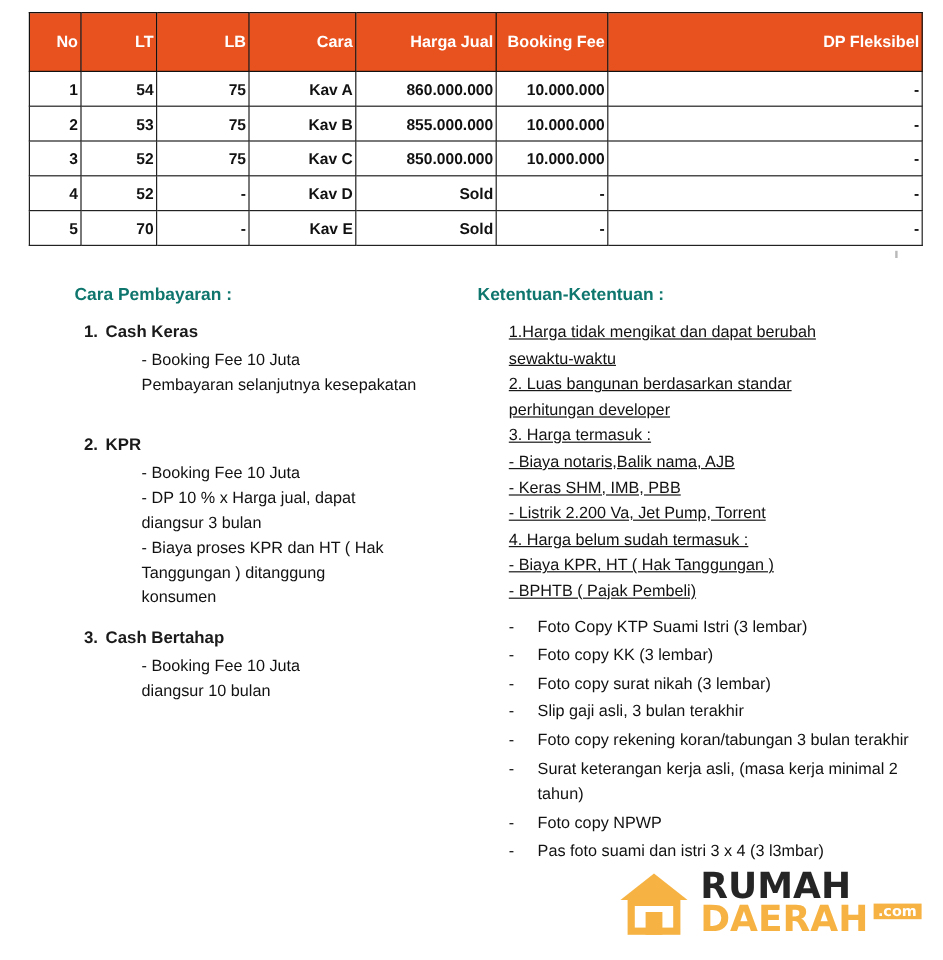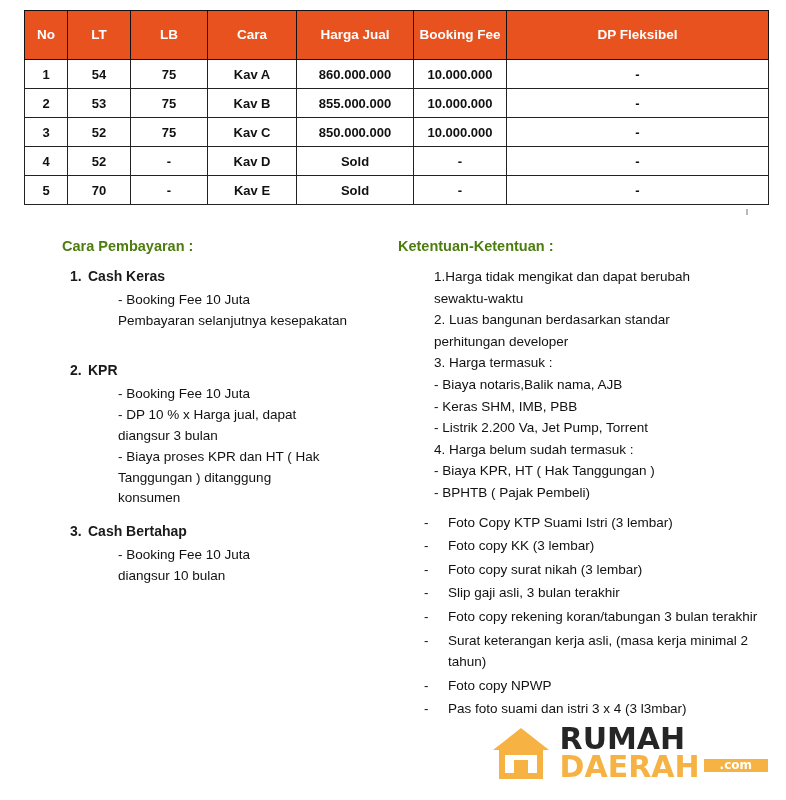--- a/index.html
+++ b/index.html
@@ -23,21 +23,21 @@
     top: 10px;
     width: 745px;
   }
   table.price {
     border-collapse: collapse;
     width: 100%;
     table-layout: fixed;
   }
   table.price th, table.price td {
     border: 1px solid #222;
-    text-align: center;
+    text-align: right;
     font-size: 13px;
     padding: 3px 2px;
     color: #111;
   }
   table.price thead th {
     background: #e8521f;
     color: #ffffff;
     font-weight: bold;
     font-size: 13.5px;
     height: 42px;
@@ -72,21 +72,21 @@
   }
   .col-right {
     position: absolute;
     left: 398px;
     top: 0;
     width: 360px;
   }
   .heading {
     font-size: 14.5px;
     font-weight: bold;
-    color: #4d7c0f;
+    color: #0f766e;
     margin-bottom: 12px;
   }
   .num-item {
     display: flex;
     margin-top: 14px;
   }
   .num-item .num {
     width: 26px;
     font-size: 14px;
     font-weight: bold;
@@ -102,21 +102,22 @@
   .sub-lines {
     margin-left: 56px;
     margin-top: 6px;
   }
   .sub-lines div {
     font-size: 13.5px;
     line-height: 1.55;
     color: #111;
   }
   .right-block {
-    margin-left: 36px;
+    margin-left: 26px;
+    text-decoration: underline;
   }
   .right-block div {
     font-size: 13.5px;
     line-height: 1.6;
     color: #111;
   }
   .gap-top-kpr { margin-top: 30px; }
   .dash-list {
     margin-left: 26px;
     margin-top: 8px;
@@ -176,34 +177,34 @@
   }
   .wm-rumah {
     font-size: 30px;
     font-weight: bold;
     color: #000000;
     letter-spacing: 0px;
     font-family: "DejaVu Sans", sans-serif;
   }
   .wm-row2 {
     display: flex;
-    align-items: center;
+    align-items: flex-start;
   }
   .wm-daerah {
     font-size: 30px;
     font-weight: bold;
     color: #f5a623;
     font-family: "DejaVu Sans", sans-serif;
   }
   .wm-com {
     font-size: 12px;
     font-weight: bold;
     color: #ffffff;
     background: #f5a623;
-    padding: 1px 16px;
+    padding: 1px 4px;
     margin-left: 4px;
     margin-bottom: 4px;
     font-family: "DejaVu Sans", sans-serif;
   }
   .speck {
     position: absolute;
     width: 2px;
     height: 6px;
     background: #b9b9b9;
     right: 38px;

